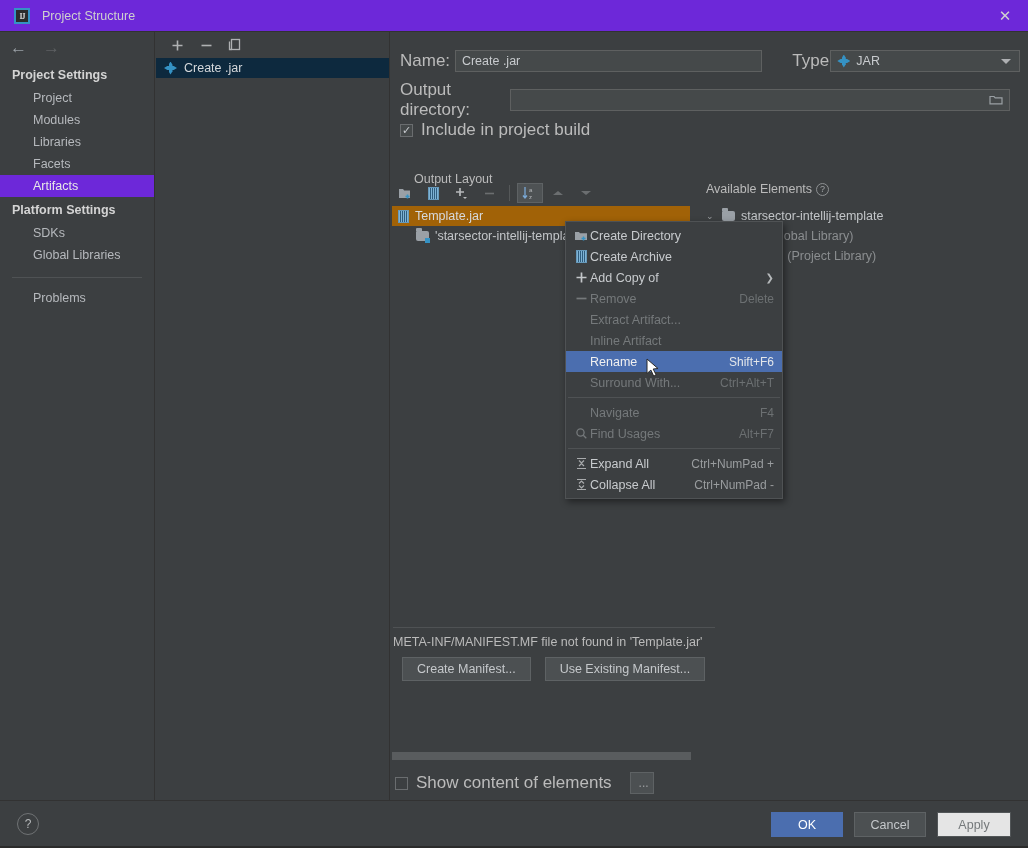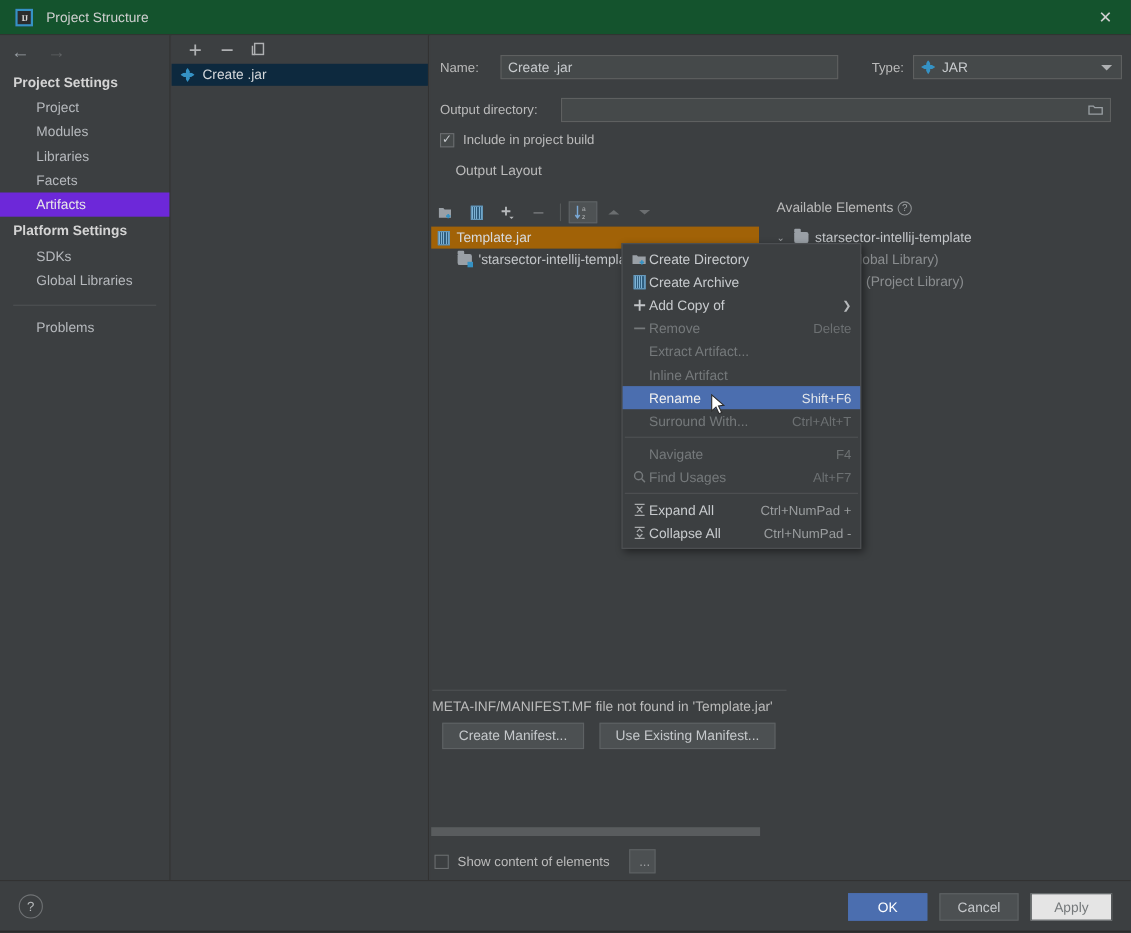--- a/index.html
+++ b/index.html
@@ -9,21 +9,21 @@
     font-family: "Liberation Sans", sans-serif;
     font-size: 12px;
     color: #bbbbbb;
     overflow: hidden;
   }
   .window { position: relative; width: 1028px; height: 848px; background: #3c3f41; }
 
   
   .titlebar {
     position: absolute; left: 0; top: 0; width: 1028px; height: 32px;
-    background: #14532d; display: flex; align-items: center;
+    background: #6d28d9; display: flex; align-items: center;
   }
   .title-icon {
     width: 16px; height: 16px; margin-left: 14px; margin-right: 12px;
     border: 2px solid #3592c4; background: #2b2b2b;
     display: flex; align-items: center; justify-content: center;
     font-size: 8px; color: #d7d7d7; font-weight: bold; letter-spacing: -1px;
     font-family: "Liberation Serif", serif;
   }
   .title-text { font-size: 12.5px; color: #cfcfcf; }
   .title-close {
@@ -66,21 +66,21 @@
   .artlist-body { position: absolute; left: 0; top: 26px; right: 0; bottom: 0; background: #3c3f41; }
   .art-row {
     display: flex; align-items: center; gap: 7px; height: 20px; padding-left: 8px;
     background: #0d293e; color: #d5d8db; font-size: 12.5px;
   }
 
   
   .content { position: absolute; left: 391px; top: 32px; width: 637px; height: 768px; background: #3c3f41; }
 
   .row-name { position: absolute; left: 9px; top: 18px; width: 620px; height: 22px; display: flex; align-items: center; }
-  .lbl { color: #bbbbbb; font-size: 12px; }
+  .lbl { color: #bbbbbb; font-size: 17px; }
   .textfield {
     background: #45494a; border: 1px solid #5e6060; height: 22px;
     color: #c8cbce; font-size: 12.5px; padding: 0 6px; display: flex; align-items: center;
   }
   .combo {
     background: #45494a; border: 1px solid #5e6060; height: 22px;
     color: #c8cbce; font-size: 12.5px; display: flex; align-items: center; gap: 6px; padding: 0 6px;
     position: relative;
   }
   .combo-arrow { position: absolute; right: 8px; top: 8px; border-left: 5px solid transparent; border-right: 5px solid transparent; border-top: 5px solid #aeb0b2; }
@@ -89,21 +89,21 @@
   .dirfield { position: relative; }
   .dir-browse { position: absolute; right: 6px; top: 3px; color: #9aa0a4; font-size: 13px; }
 
   .row-include { position: absolute; left: 9px; top: 88px; display: flex; align-items: center; gap: 8px; }
   .cbox {
     width: 13px; height: 13px; background: #45494a; border: 1px solid #6a6d6f;
     display: flex; align-items: center; justify-content: center; color: #c9ccd0; font-size: 11px; line-height: 1;
   }
   .cbox.unchecked { background: #3c3f41; }
 
-  .outlayout-label { position: absolute; left: 23px; top: 116px; font-size: 12.5px; color: #bbbbbb; }
+  .outlayout-label { position: absolute; left: 23px; top: 140px; font-size: 12.5px; color: #bbbbbb; }
 
   .layout-toolbar { position: absolute; left: 1px; top: 150px; width: 300px; height: 22px; display: flex; align-items: center; gap: 2px; }
   .lt-btn { width: 26px; height: 20px; display: flex; align-items: center; justify-content: center; color: #a9abad; position: relative; }
   .lt-btn.active { background: #4e5254; border: 1px solid #5e6264; }
   .lt-sep { width: 1px; height: 16px; background: #555859; margin: 0 5px; }
   .lt-btn.disabled { color: #6b6e70; }
 
   .avail-header { position: absolute; left: 315px; top: 150px; display: flex; align-items: center; gap: 4px; font-size: 12.5px; color: #bbbbbb; }
   .qmark { width: 13px; height: 13px; border: 1px solid #8d9092; border-radius: 50%; display: flex; align-items: center; justify-content: center; font-size: 9px; color: #9fa2a4; }
 

